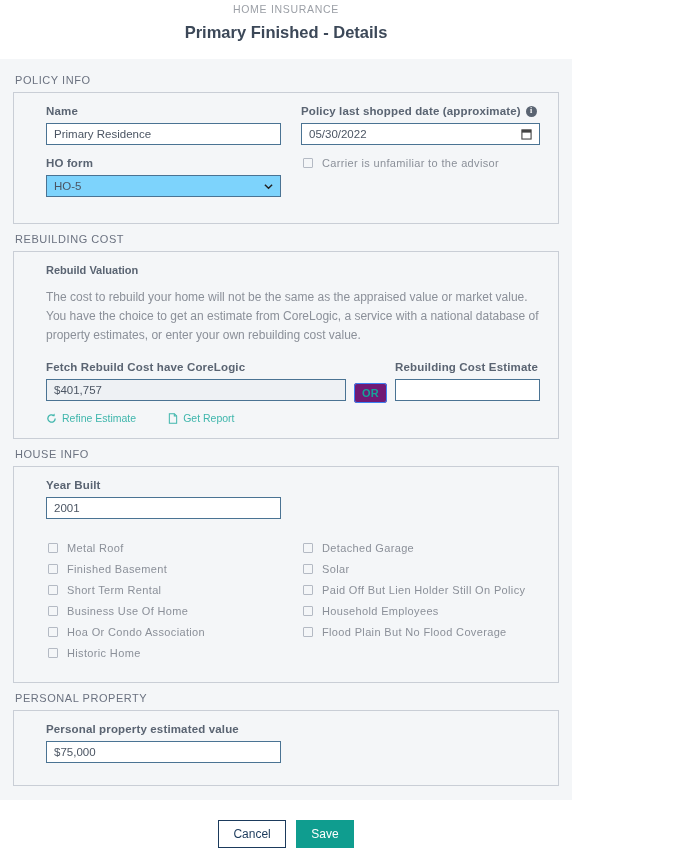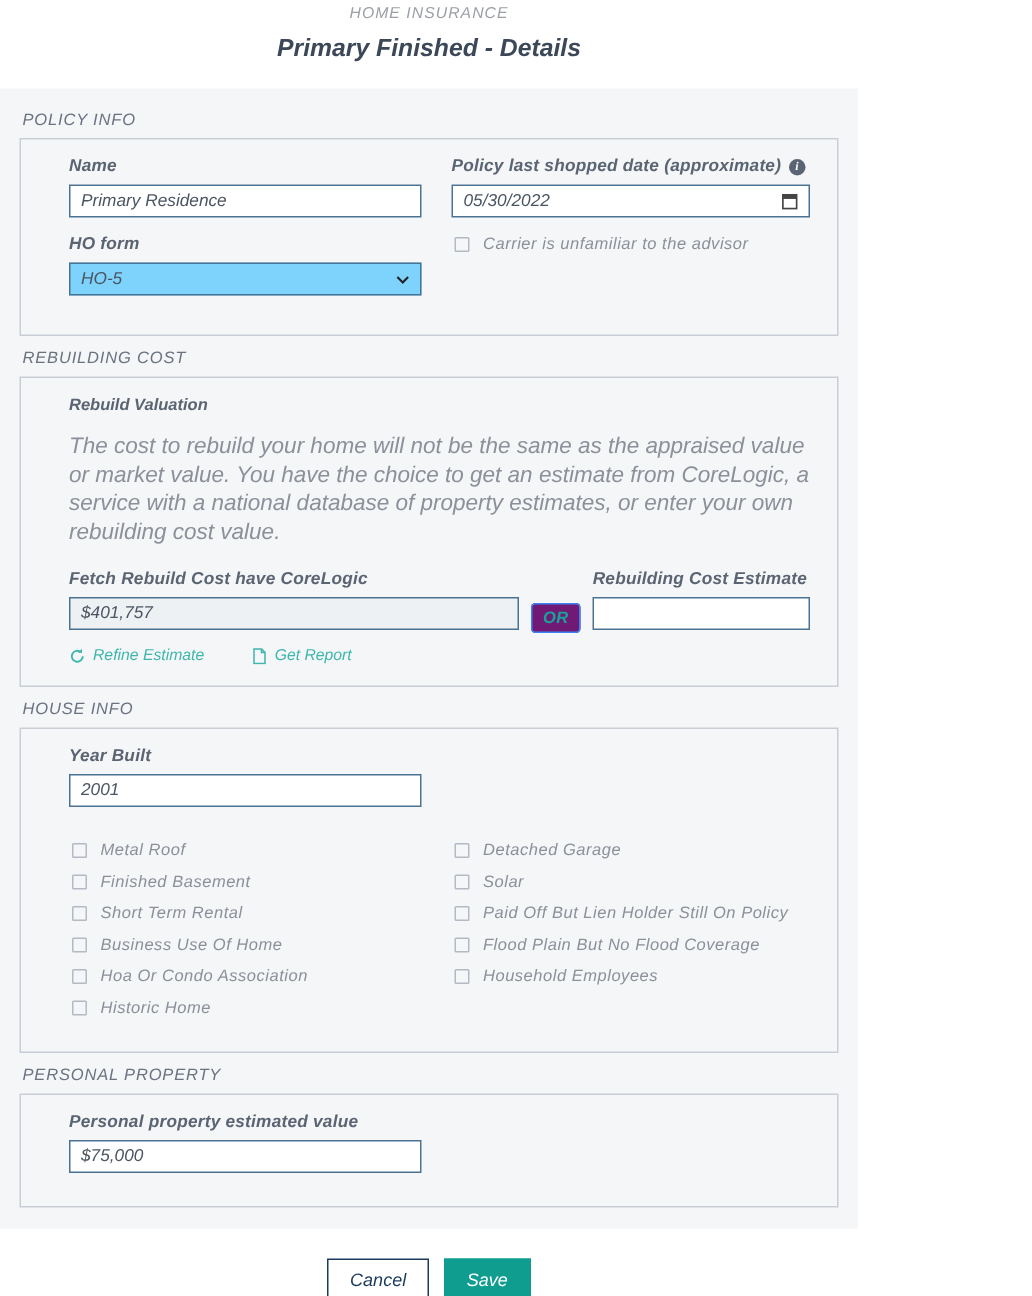--- a/index.html
+++ b/index.html
@@ -3,21 +3,21 @@
 <meta charset="utf-8">
 <style>
   * { box-sizing: border-box; }
   html, body {
     margin: 0; padding: 0;
     width: 688px; height: 864px;
     background: #ffffff;
     font-family: "Liberation Sans", sans-serif;
     -webkit-font-smoothing: antialiased;
   }
-  .page { width: 572px; height: 864px; position: relative; overflow: hidden; background:#fff;font-style:italic; }
+  .page { width: 572px; height: 864px; position: relative; overflow: hidden; background:#fff; }
 
   
   .header { padding-top: 2px; text-align: center; }
   .eyebrow {
     font-size: 10.5px; letter-spacing: 0.7px; color: #9b9fa6;
     font-weight: 400; text-transform: uppercase; line-height: 14px;
   }
   .page-title {
     font-size: 16.5px; font-weight: bold; color: #3c4858;
     margin-top: 5px; line-height: 22px;
@@ -72,21 +72,21 @@
   
   .cbrow { display: flex; align-items: center; gap: 9px; margin: 9px 0 9px 2px; }
   .cbox {
     width: 10px; height: 10px; border: 1px solid #b4bac4;
     background: #f4f6f8; flex: none; border-radius: 1px;
   }
   .cblabel { font-size: 11px; color: #8b9099; letter-spacing: .35px; }
 
   
   .sub-title { font-size: 11px; font-weight: bold; color:#5a6472; margin-bottom: 12px; }
-  .blurb { font-size: 15px; color: #8b9099; line-height: 19px; margin-bottom: 16px; max-width: 620px; }
+  .blurb { font-size: 12px; color: #8b9099; line-height: 19px; margin-bottom: 16px; max-width: 620px; }
 
   .cost-row { display:flex; align-items: flex-end; }
   .cost-left { width: 300px; }
   .or-wrap { padding: 0 8px 0 8px; }
   .or-btn {
     border: 1px solid #3b82f6; color: #17a398; background:#701a75;
     font-size: 11px; font-weight: bold; border-radius: 3px;
     padding: 3px 7px; line-height: 14px; letter-spacing:.3px;
   }
   .cost-right { flex: 1; }
@@ -240,25 +240,25 @@
               <div class="cbrow">
                 <span class="cbox"></span>
                 <span class="cblabel">Solar</span>
               </div>
               <div class="cbrow">
                 <span class="cbox"></span>
                 <span class="cblabel">Paid Off But Lien Holder Still On Policy</span>
               </div>
               <div class="cbrow">
                 <span class="cbox"></span>
+                <span class="cblabel">Household Employees</span>
+              </div>
+              <div class="cbrow">
+                <span class="cbox"></span>
                 <span class="cblabel">Flood Plain But No Flood Coverage</span>
-              </div>
-              <div class="cbrow">
-                <span class="cbox"></span>
-                <span class="cblabel">Household Employees</span>
               </div>
             </div>
         </div>
       </div>
     </div>
 
     <div class="section" style="margin-bottom:0;">
       <div class="section-heading">PERSONAL PROPERTY</div>
       <div class="panel" style="padding-bottom:22px;">
         <div class="field" style="width:50%;padding-right:12px;margin-bottom:0;">

